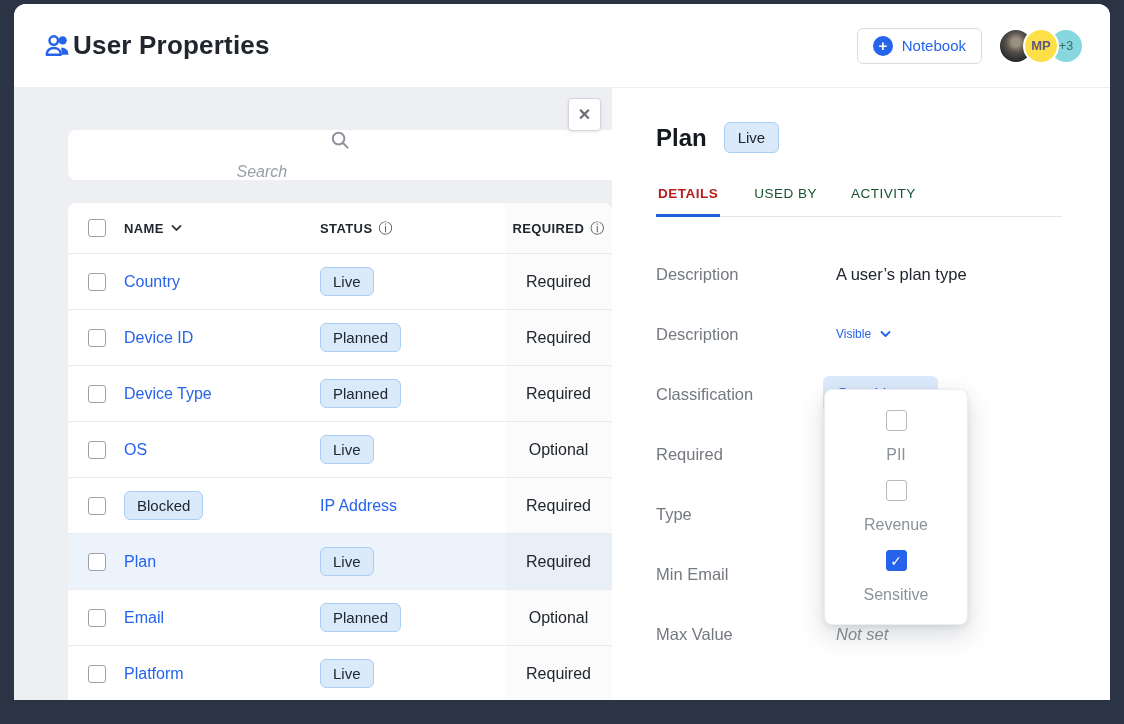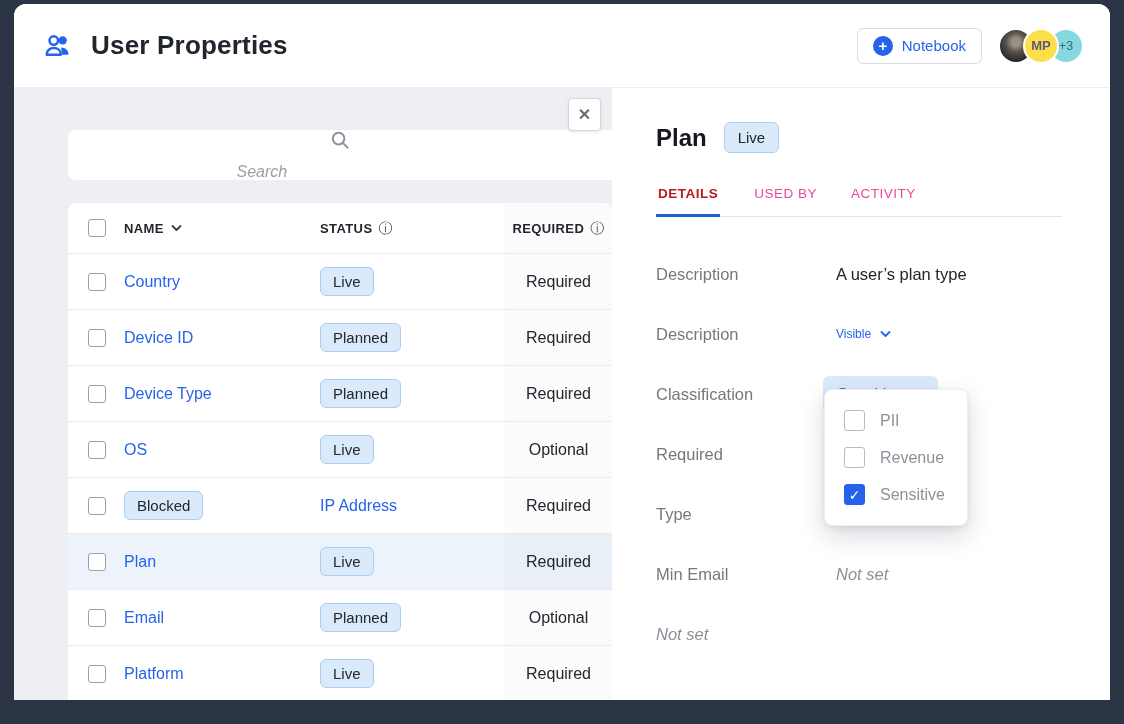--- a/index.html
+++ b/index.html
@@ -6,21 +6,21 @@
   html,body { width:1124px; height:724px; background:#2a3444; overflow:hidden;
               font-family:"Liberation Sans","DejaVu Sans",sans-serif; }
 
   .card { position:absolute; left:14px; top:4px; width:1096px; height:696px;
           background:#fff; border-radius:12px 12px 0 0; overflow:hidden;
           display:flex; flex-direction:column; }
 
   
   .app-header { height:84px; flex:none; display:flex; align-items:center;
                 padding:0 26px 0 28px; background:#fff; border-bottom:1px solid #eceef1; }
-  .header-left { display:flex; align-items:center; gap:18px; }
+  .header-left { display:flex; align-items:center; }
   .app-title { font-size:26px; font-weight:bold; color:#21252d; letter-spacing:.2px; }
   .header-right { margin-left:auto; display:flex; align-items:center; gap:16px; }
   .notebook-btn { display:flex; align-items:center; gap:9px; background:#fff;
                   border:1px solid #d9dce1; border-radius:6px; padding:7px 15px;
                   color:#2563eb; font-size:15px; cursor:pointer; }
   .plus-circle { width:20px; height:20px; border-radius:50%; background:#2563eb; color:#fff;
                  display:flex; align-items:center; justify-content:center;
                  font-size:15px; font-weight:bold; line-height:1; padding-bottom:1px; }
   .avatar-stack { display:flex; align-items:center; }
   .avatar { width:36px; height:36px; border-radius:50%; border:2px solid #fff;
@@ -63,36 +63,36 @@
            padding:5px 12px; font-size:15px; color:#22262e; white-space:nowrap; }
   .req-cell { align-self:stretch; display:flex; align-items:center; justify-content:center;
               color:#22262e; background:rgba(28,40,58,.02); }
 
   
   .right-section { flex:1; background:#fff; position:relative; padding:34px 0 0 44px; }
   .detail-title-row { display:flex; align-items:center; gap:17px; }
   .detail-title { font-size:24px; font-weight:bold; color:#15181e; }
   .badge.lg { padding:6px 13px; font-size:15px; }
   .tabs { display:flex; gap:34px; margin-top:23px; border-bottom:1px solid #e3e5e9; width:406px; }
-  .tab { font-size:13.5px; letter-spacing:.5px; color:#ec4899; padding:10px 0 13px; cursor:pointer; }
+  .tab { font-size:13.5px; letter-spacing:.5px; color:#14532d; padding:10px 0 13px; cursor:pointer; }
   .tab.active { color:#b91c1c; font-weight:bold; border-bottom:3px solid #1f5fd9; margin-bottom:-1px;
                 padding-left:2px; padding-right:2px; }
   .fields { margin-top:27px; }
   .field-row { display:flex; align-items:center; height:60px; }
   .field-label { width:180px; flex:none; color:#74787f; font-size:16.5px; }
   .value-text { color:#21252d; font-size:16.5px; }
   .value-link { color:#2563eb; font-size:12px; display:flex; align-items:center; gap:9px; cursor:pointer; }
   .value-pill { background:#dbeafb; color:#2563eb; border-radius:6px; padding:9px 14px; margin-left:-13px;
                 font-size:16.5px; display:flex; align-items:center; gap:9px; cursor:pointer; }
   .value-muted { color:#8b8f97; font-style:italic; font-size:16.5px; }
 
   .dropdown { position:absolute; left:212px; top:301px; width:144px; z-index:5;
               background:#fff; border:1px solid #eceef1; border-radius:8px; padding:12px 0;
               box-shadow:0 10px 26px rgba(40,50,70,.18), 0 2px 6px rgba(0,0,0,.08); }
-  .dd-item { display:flex; align-items:center; gap:15px; padding:8px 19px; cursor:pointer; }
+  .dd-item { display:flex; align-items:center; gap:15px; padding:8px 19px; cursor:pointer;flex-direction:column; }
   .dd-label { font-size:16px; color:#8d929a; }
   .dd-checkbox { width:21px; height:21px; border:1.5px solid #b6bac2; border-radius:3px; background:#fff;
                  flex:none; display:flex; align-items:center; justify-content:center; cursor:pointer; }
   .dd-checkbox.checked { background:#2563eb; border-color:#2563eb; }
   .dd-checkbox.checked::after { content:"✓"; color:#fff; font-size:14px; font-weight:bold; }
 
   svg { display:block; }
 </style>
 </head>
 <body>
@@ -322,20 +322,21 @@
           <span class="field-label">Required</span>
         </div>
         <div class="field-row">
           <span class="field-label">Type</span>
         </div>
         <div class="field-row">
           <span class="field-label">Min Email</span>
           <span class="value-muted">Not set</span>
         </div>
         <div class="field-row">
+          <span class="field-label">Max Value</span>
           <span class="value-muted">Not set</span>
         </div>
       </div>
 
       <div class="dropdown">
 
           <div class="dd-item">
             <span class="dd-checkbox"></span>
             <span class="dd-label">PII</span>
           </div>

